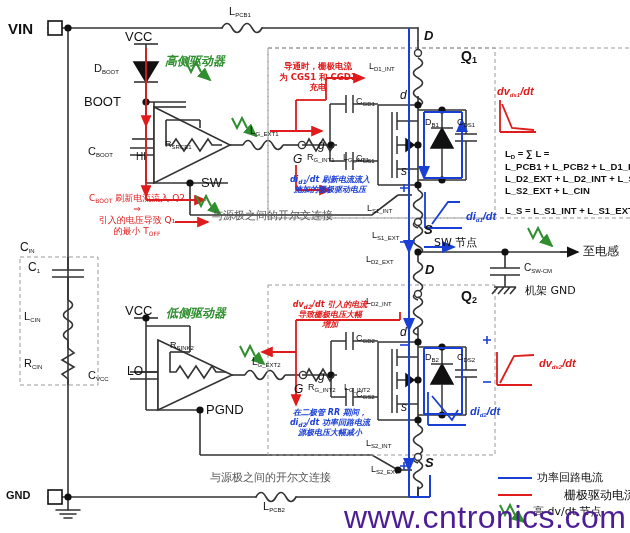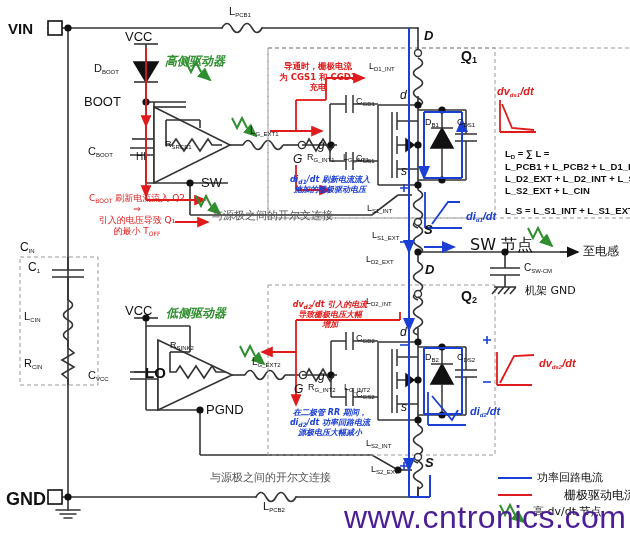--- a/index.html
+++ b/index.html
@@ -396,21 +396,21 @@
     <path d="M400,188 L408,188 M404,184 L404,192"></path>
     <path d="M400,242 L408,242"></path>
     <path d="M400,345 L408,345"></path>
     <path d="M400,466 L408,466 M404,462 L404,470"></path>
     <path d="M483,340 L491,340 M487,336 L487,344"></path>
     <path d="M483,382 L491,382"></path>
   </g>
 </svg>
 
 <div class="lbl blk bold" style="left:8px;top:20px;font-size:15px;">VIN</div>
-<div class="lbl blk bold" style="left:6px;top:489px;font-size:18px;">GND</div>
+<div class="lbl blk bold" style="left:6px;top:489px;font-size:11px;">GND</div>
 
 <div class="lbl blk" style="left:229px;top:5px;font-size:11px;"><span>L</span><span class="sub">PCB1</span></div>
 <div class="lbl blk" style="left:263px;top:500px;font-size:11px;"><span>L</span><span class="sub">PCB2</span></div>
 
 <div class="lbl blk" style="left:125px;top:29px;font-size:13px;">VCC</div>
 <div class="lbl blk" style="left:94px;top:62px;font-size:11px;"><span>D</span><span class="sub">BOOT</span></div>
 <div class="lbl blk" style="left:84px;top:94px;font-size:13px;">BOOT</div>
 <div class="lbl blk" style="left:88px;top:145px;font-size:11px;"><span>C</span><span class="sub">BOOT</span></div>
 <div class="lbl blk" style="left:201px;top:175px;font-size:13px;">SW</div>
 <div class="lbl blk" style="left:136px;top:131px;font-size:10px;margin-top:20px;">HI</div>
@@ -422,21 +422,21 @@
 <div class="lbl blk" style="left:307px;top:152px;font-size:9px;"><span>R</span><span class="sub">G_INT1</span></div>
 <div class="lbl blk" style="left:343px;top:152px;font-size:9px;"><span>L</span><span class="sub">G_INT1</span></div>
 
 <div class="lbl blk" style="left:20px;top:240px;font-size:12px;"><span>C</span><span class="sub">IN</span></div>
 <div class="lbl blk" style="left:28px;top:260px;font-size:12px;"><span>C</span><span class="sub">1</span></div>
 <div class="lbl blk" style="left:24px;top:310px;font-size:11px;"><span>L</span><span class="sub">CIN</span></div>
 <div class="lbl blk" style="left:24px;top:357px;font-size:11px;"><span>R</span><span class="sub">CIN</span></div>
 
 <div class="lbl blk" style="left:125px;top:303px;font-size:13px;">VCC</div>
 <div class="lbl grn cjk it bold" style="left:166px;top:305px;font-size:12px;">低侧驱动器</div>
-<div class="lbl blk" style="left:145px;top:364px;font-size:15px;font-weight:bold;">LO</div>
+<div class="lbl blk" style="left:127px;top:364px;font-size:12px;">LO</div>
 <div class="lbl blk" style="left:170px;top:340px;font-size:9px;"><span>R</span><span class="sub">SINK2</span></div>
 <div class="lbl blk" style="left:88px;top:369px;font-size:11px;"><span>C</span><span class="sub">VCC</span></div>
 <div class="lbl blk" style="left:206px;top:402px;font-size:13px;">PGND</div>
 <div class="lbl blk" style="left:252px;top:356px;font-size:10px;"><span>L</span><span class="sub">G_EXT2</span></div>
 <div class="lbl blk it" style="left:294px;top:382px;font-size:12px;">G</div>
 <div class="lbl blk" style="left:308px;top:382px;font-size:9px;"><span>R</span><span class="sub">G_INT2</span></div>
 <div class="lbl blk" style="left:344px;top:382px;font-size:9px;"><span>L</span><span class="sub">G_INT2</span></div>
 
 <div class="lbl blk it bold" style="left:424px;top:28px;font-size:13px;">D</div>
 <div class="lbl blk bold" style="left:461px;top:48px;font-size:14px;text-decoration:underline;"><span>Q</span><span class="sub" style="font-size:9px;">1</span></div>
@@ -460,21 +460,21 @@
 <div class="lbl blk it" style="left:318px;top:369px;font-size:12px;">g</div>
 <div class="lbl blk it" style="left:401px;top:400px;font-size:12px;">s</div>
 <div class="lbl blk" style="left:356px;top:333px;font-size:9px;"><span>C</span><span class="sub">GD2</span></div>
 <div class="lbl blk" style="left:356px;top:389px;font-size:9px;"><span>C</span><span class="sub">GS2</span></div>
 <div class="lbl blk" style="left:425px;top:352px;font-size:9px;"><span>D</span><span class="sub">B2</span></div>
 <div class="lbl blk" style="left:457px;top:352px;font-size:9px;"><span>C</span><span class="sub">DS2</span></div>
 <div class="lbl blk" style="left:366px;top:438px;font-size:9px;"><span>L</span><span class="sub">S2_INT</span></div>
 <div class="lbl blk" style="left:371px;top:464px;font-size:9px;"><span>L</span><span class="sub">S2_EXT</span></div>
 <div class="lbl blk it bold" style="left:425px;top:455px;font-size:13px;">S</div>
 
-<div class="lbl blk cjk" style="left:470px;top:235px;font-size:16px;">SW 节点</div>
+<div class="lbl blk cjk" style="left:434px;top:235px;font-size:11px;">SW 节点</div>
 <div class="lbl blk cjk" style="left:583px;top:243px;font-size:12px;">至电感</div>
 <div class="lbl blk" style="left:524px;top:262px;font-size:10px;"><span>C</span><span class="sub">SW-CM</span></div>
 <div class="lbl blk cjk" style="left:525px;top:283px;font-size:11px;">机架 GND</div>
 
 <div class="lbl gry cjk" style="left:212px;top:208px;font-size:11px;">与源极之间的开尔文连接</div>
 <div class="lbl gry cjk" style="left:210px;top:470px;font-size:11px;">与源极之间的开尔文连接</div>
 
 <div class="lbl red cjk ctr" style="left:137px;top:193px;font-size:9px;line-height:11px;">
   <div><span>C</span><span class="sub">BOOT</span><span> 刷新电流流入 Q2</span></div>
   <div>⇒</div>

